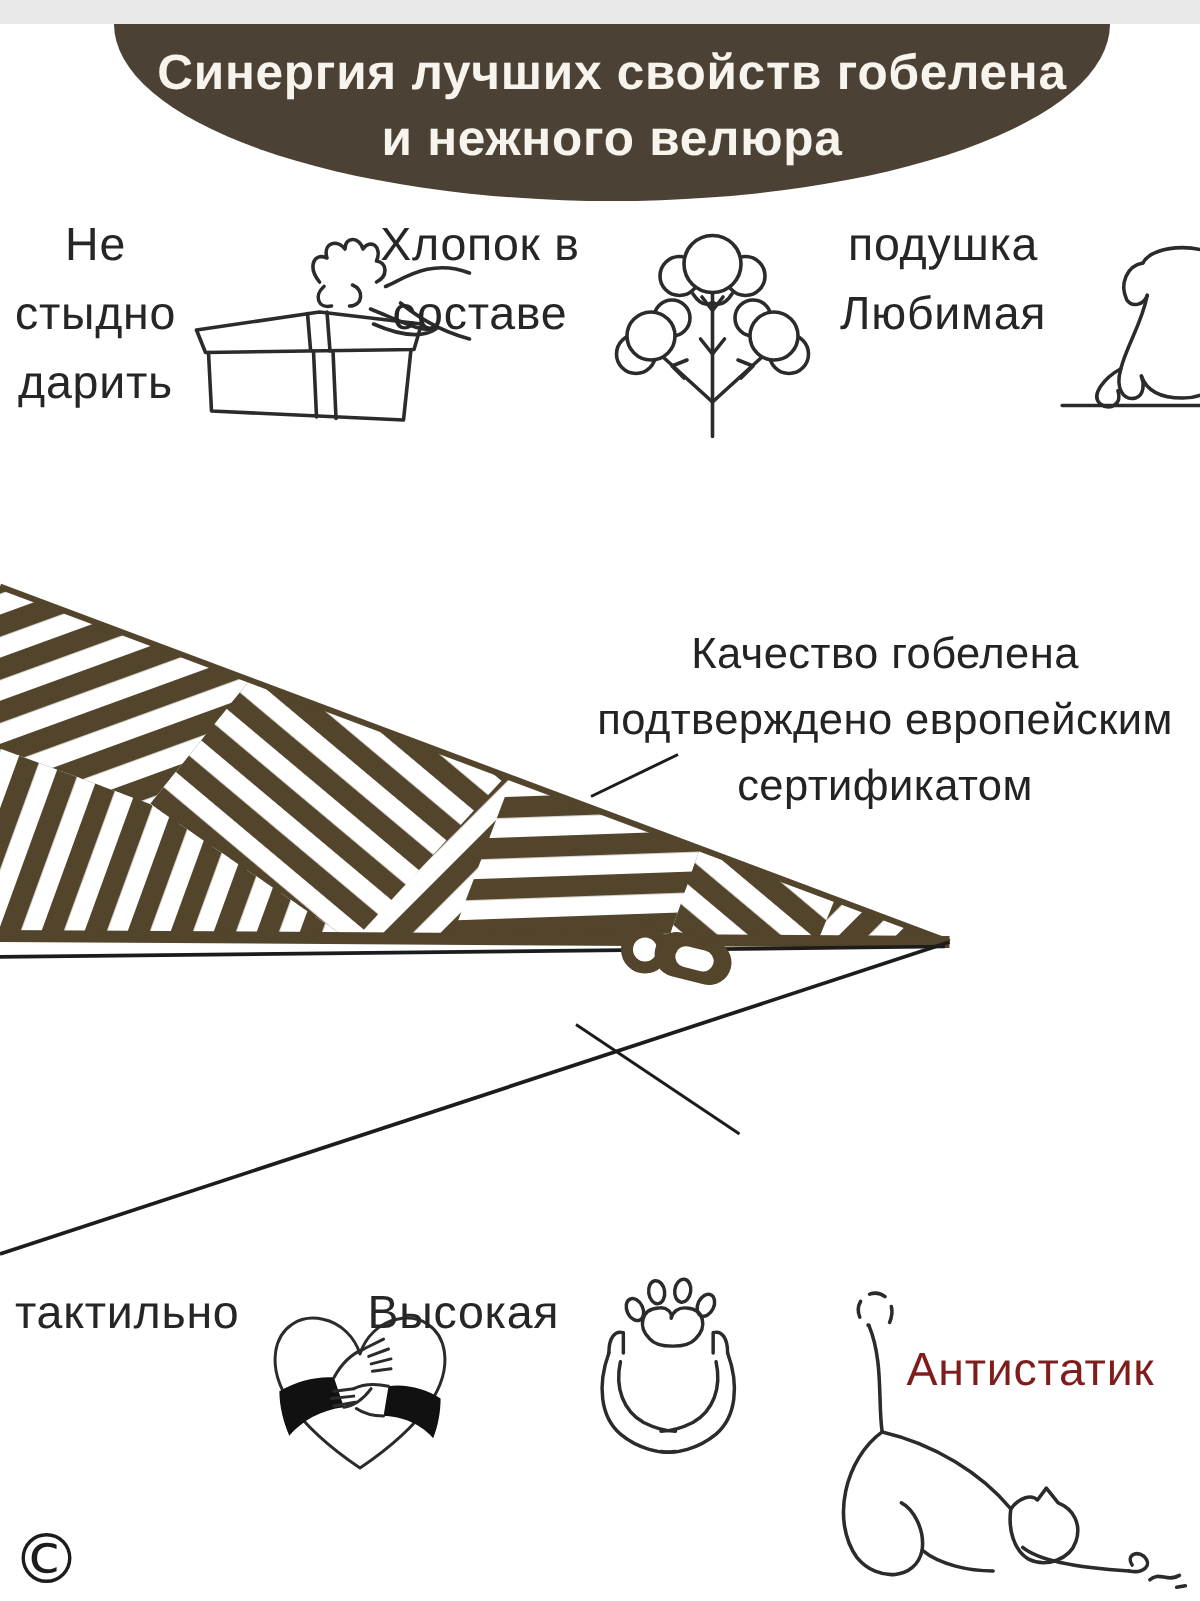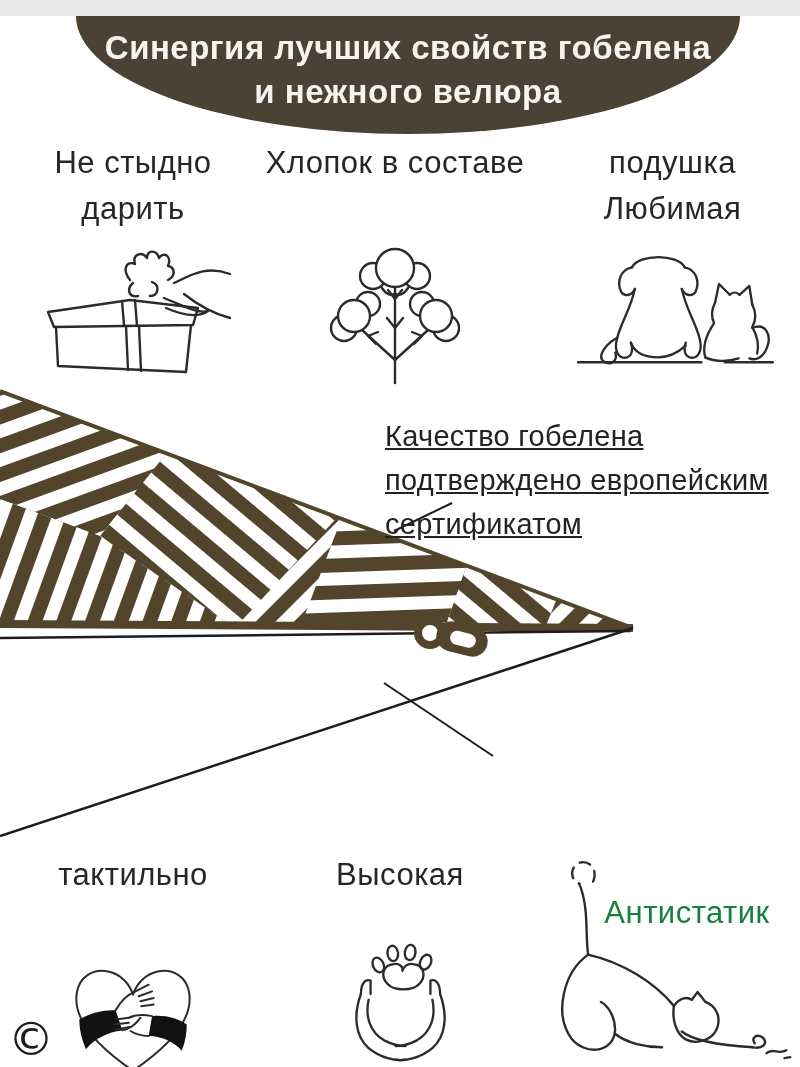--- a/index.html
+++ b/index.html
@@ -20,43 +20,43 @@
   
   .banner{
     position:absolute;left:76px;top:0;width:664px;height:118px;
     background:var(--banner-bg);
     border-radius:0 0 50% 50% / 0 0 100% 100%;
     text-align:center;padding-top:10px;
     color:var(--banner-text);
     font-weight:bold;font-size:33px;line-height:44px;letter-spacing:.5px;
   }
   
-  .feature{position:absolute;display:flex;flex-direction:column;align-items:center;}
+  .feature{position:absolute;display:flex;align-items:flex-start;}
   .f1{left:10px;top:124px;width:246px;}
   .f2{left:240px;top:124px;width:310px;}
   .f3{left:560px;top:124px;width:225px;}
   .b1{left:10px;top:836px;width:246px;}
   .b2{left:245px;top:836px;width:310px;}
   .b3{left:540px;top:836px;width:255px;height:225px;}
   .feature-title{
     text-align:center;font-size:31px;line-height:46px;letter-spacing:.5px;
     color:#262626;height:92px;
   }
   .icon-wrap{margin-top:6px;display:flex;justify-content:center;}
   .b2 .icon-wrap{margin-top:-6px;}
   .b3 .cat-svg{position:absolute;left:2px;top:4px;}
   .b3 .b3-label{
     position:absolute;left:42px;top:38px;width:210px;text-align:center;
-    font-size:31px;line-height:46px;letter-spacing:.5px;color:#15803d;
+    font-size:31px;line-height:46px;letter-spacing:.5px;color:#7f1d1d;
   }
   line,path,circle,ellipse,polyline{vector-effect:none;}
   .lineart{stroke:#2b2b2b;stroke-width:2.4;fill:none;stroke-linecap:round;stroke-linejoin:round;}
   
   .pillow-svg{position:absolute;left:0;top:365px;}
-  .ann{position:absolute;text-align:left;font-size:29px;line-height:44px;color:#232323;letter-spacing:.3px;text-decoration:underline;}
+  .ann{position:absolute;text-align:center;font-size:29px;line-height:44px;color:#232323;letter-spacing:.3px;}
   .ann-top{left:385px;top:398px;width:410px;}
   .ann-bottom{left:487px;top:731px;width:305px;}
   
   .copyright{
     position:absolute;left:8px;top:1000px;font-size:46px;color:#1c1c1c;
     font-family:"DejaVu Sans",sans-serif;line-height:1;
   }
 </style>
 </head>
 <body>

